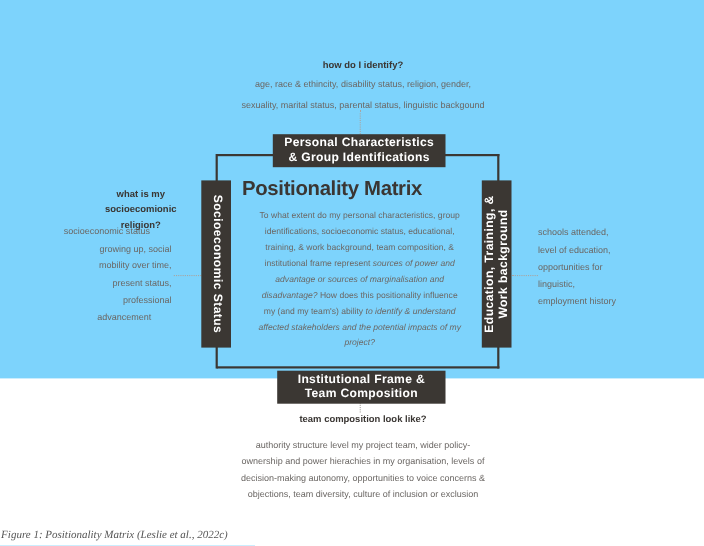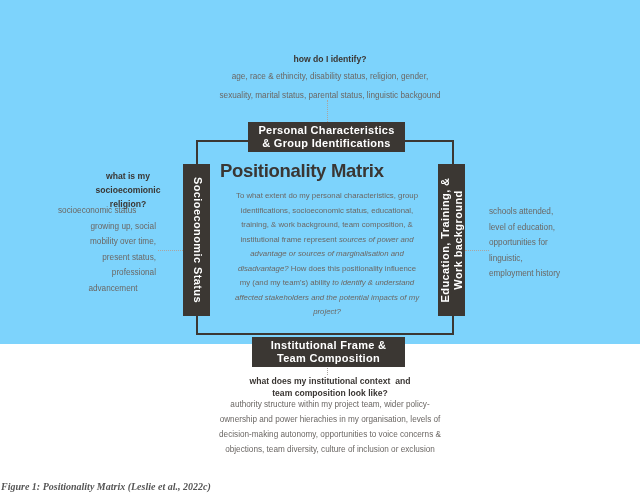--- a/index.html
+++ b/index.html
@@ -15,21 +15,21 @@
   .vbox { position:absolute; background:#3b3733; width:27px; height:152px; }
   .vlabel { position:absolute; left:50%; top:50%; width:152px; color:#fff; font-weight:bold;
             font-size:11px; line-height:13px; text-align:center; letter-spacing:0.4px; }
   .line { position:absolute; background:#3b3733; }
   .dotv { position:absolute; width:0; border-left:1px dotted #a9a5a1; }
   .doth { position:absolute; height:0; border-top:1px dotted #a9a5a1; }
   .title { color:#3a3633; font-weight:bold; font-size:18.5px; letter-spacing:-0.3px; }
   .center-text { color:#6b6764; font-size:7.8px; line-height:14.5px; text-align:center; }
   .center-text i { font-style:italic; }
   .caption { position:absolute; left:1px; top:481px; font-family:"Liberation Serif", "DejaVu Serif", serif;
-             font-style:italic; font-size:10px; color:#555;font-weight:bold; }
+             font-style:italic; font-size:10px; color:#555; }
 </style>
 </head>
 <body>
 
 <div class="figure">
 
   <div class="line" style="left:197px; top:140px; width:257px; height:2px;"></div>
   <div class="line" style="left:197px; top:333px; width:257px; height:2px;"></div>
   <div class="line" style="left:196px; top:140px; width:2px; height:195px;"></div>
   <div class="line" style="left:452px; top:140px; width:2px; height:195px;"></div>
@@ -86,24 +86,23 @@
     <div>opportunities for</div>
     <div>linguistic,</div>
     <div>employment history</div>
   </div>
 
   <div class="box" style="left:252px; top:325px; width:153px; height:30px; flex-direction:column;margin-top:12px;">
     <div>Institutional Frame &amp;</div>
     <div>Team Composition</div>
   </div>
   <div class="abs q" style="left:200px; top:375px; width:260px; line-height:12px;">
-    <div style="white-space:pre;">what does my institutional context  and</div>
     <div>team composition look like?</div>
   </div>
   <div class="abs txt" style="left:195px; top:397px; width:270px; text-align:center; line-height:15px;">
-    <div>authority structure within my project team, wider policy-</div>
+    <div>authority structure level my project team, wider policy-</div>
     <div>ownership and power hierachies in my organisation, levels of</div>
     <div>decision-making autonomy, opportunities to voice concerns &amp;</div>
     <div>objections, team diversity, culture of inclusion or exclusion</div>
   </div>
 </div>
 
 <div class="caption">Figure 1: Positionality Matrix (Leslie et al., 2022c)</div>
 
 </body></html>

